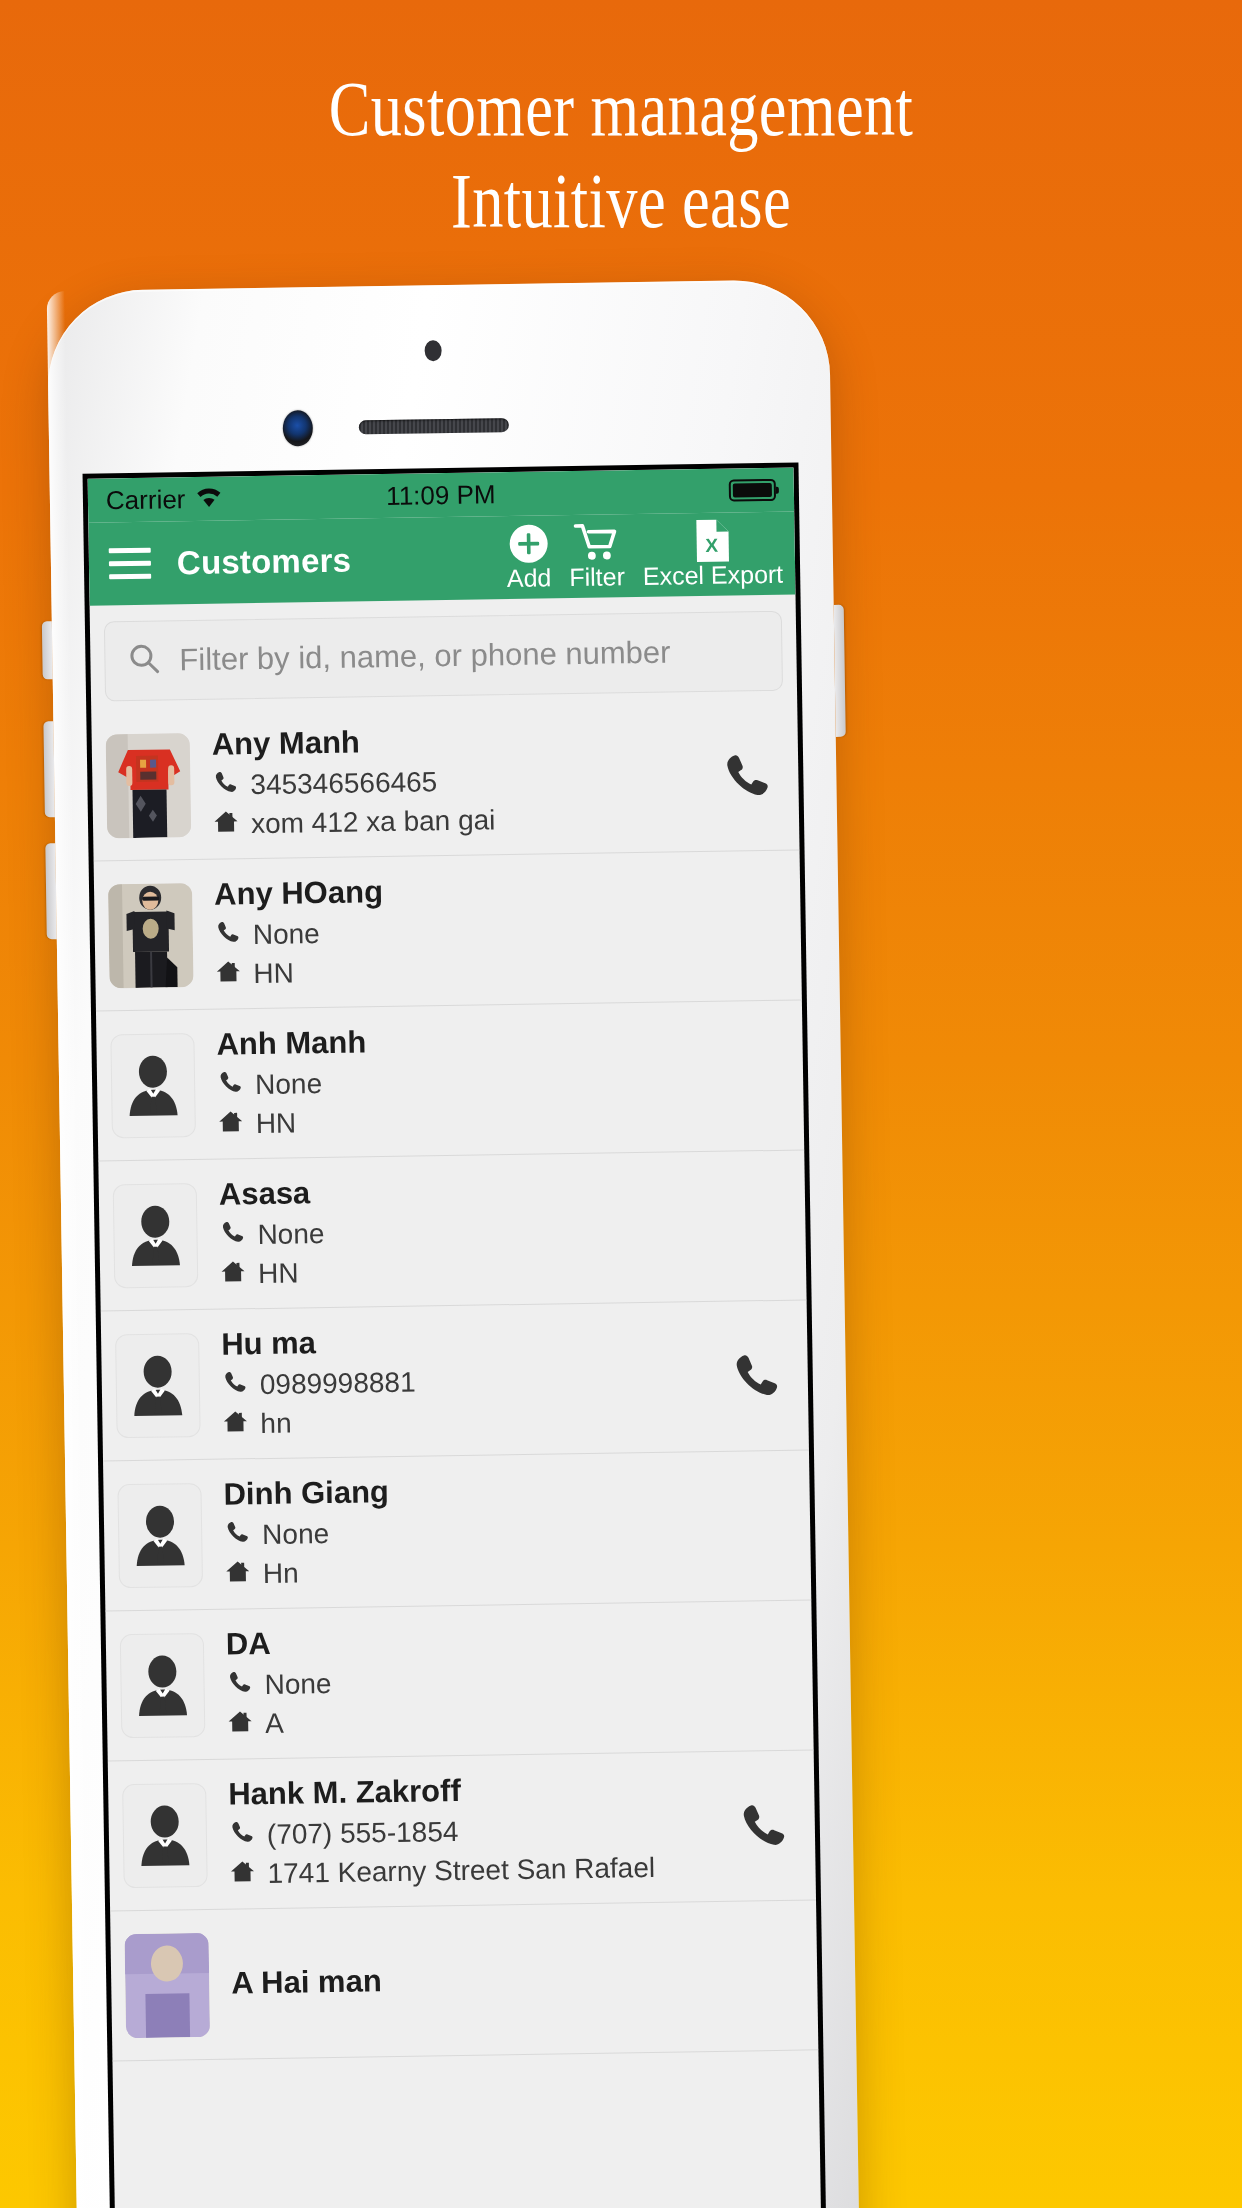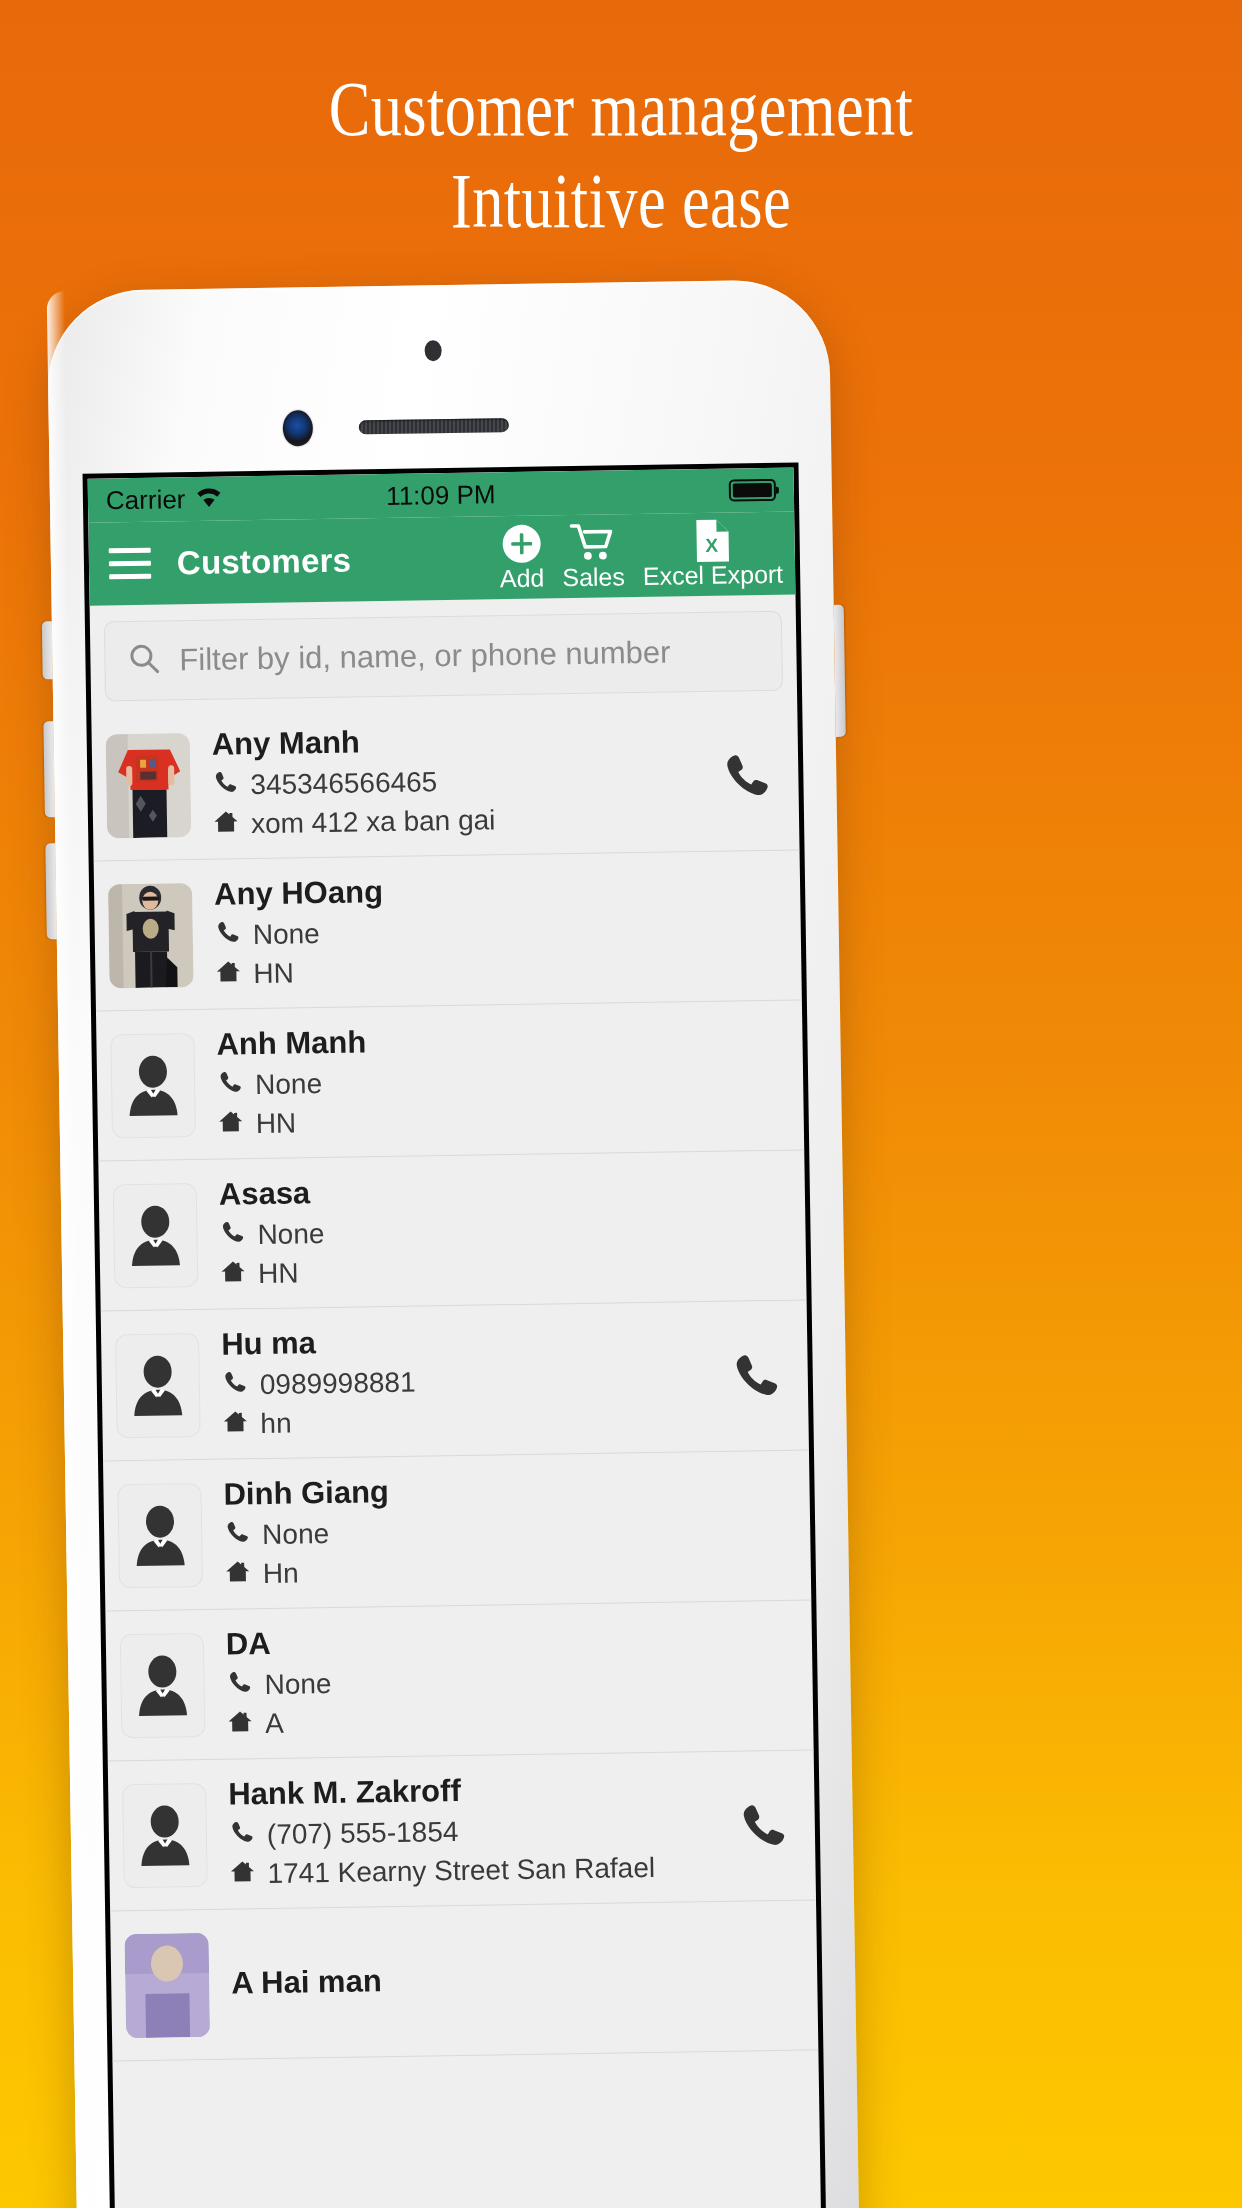--- a/index.html
+++ b/index.html
@@ -256,21 +256,21 @@
           </div>
 
           <div class="action">
             <span class="glyph">
               <svg width="46" height="42" viewBox="0 0 46 42">
                 <path d="M2 4 h7 l6.5 21 h20.5 l5-15 h-26" fill="none" stroke="#ffffff" stroke-width="3.6" stroke-linecap="round" stroke-linejoin="round"></path>
                 <circle cx="18" cy="34" r="3.9" fill="#ffffff"></circle>
                 <circle cx="33" cy="34" r="3.9" fill="#ffffff"></circle>
               </svg>
             </span>
-            <span class="lbl">Sales</span>
+            <span class="lbl">Filter</span>
           </div>
 
           <div class="action">
             <span class="glyph">
               <svg width="36" height="44" viewBox="0 0 36 44">
                 <path d="M2 1 h20 l12 12 v30 H2 Z" fill="#ffffff"></path>
                 <path d="M22 1 v12 h12 Z" fill="#33a06b"></path>
                 <text x="17" y="33" font-family="Liberation Sans, sans-serif" font-size="19" font-weight="bold" fill="#33a06b" text-anchor="middle">X</text>
               </svg>
             </span>

